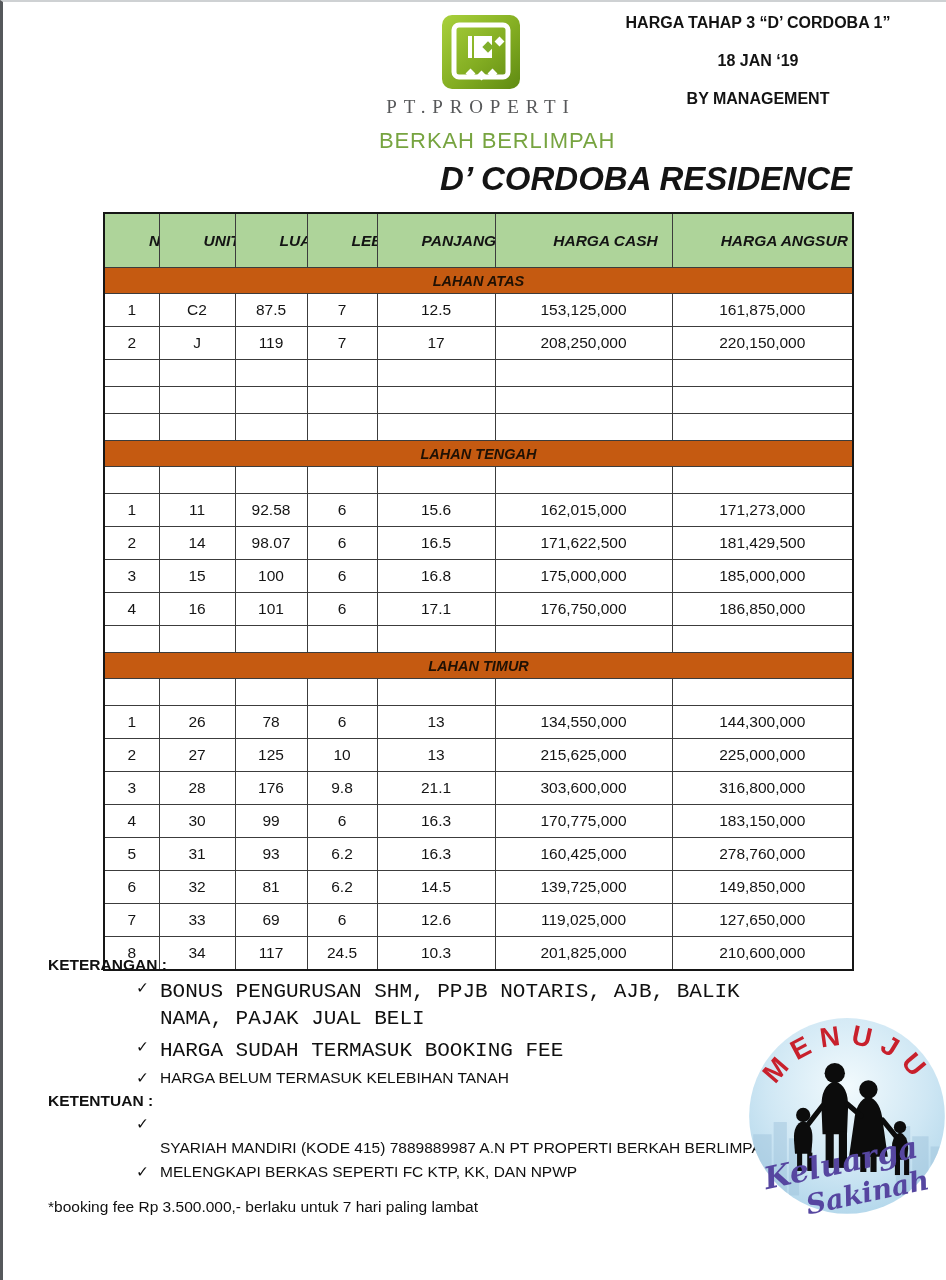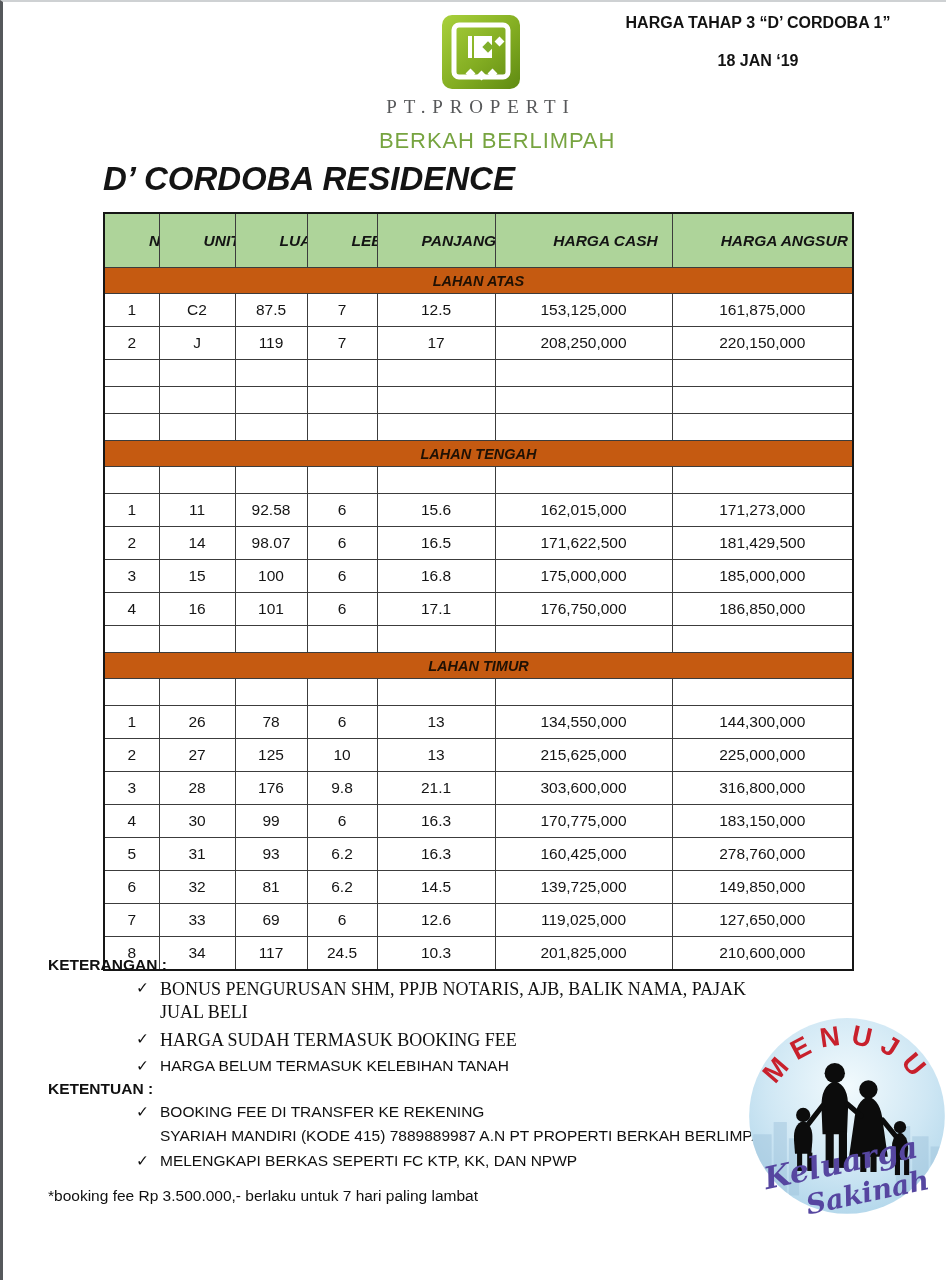--- a/index.html
+++ b/index.html
@@ -11,38 +11,38 @@
   .brand svg{display:block;margin:0 auto 6px auto;}
   .company1{font-family:"Liberation Serif",serif;font-size:19px;letter-spacing:0.36em;
             color:#57585a;white-space:nowrap;}
   .company2{font-family:Liberation Sans, sans-serif;font-size:22px;letter-spacing:0.04em;
             color:#77a440;white-space:nowrap;margin-top:10px;}
   
   .doc-meta{position:absolute;left:588px;top:12px;width:334px;text-align:center;
             font-weight:bold;font-size:16px;color:#131313;}
   .doc-meta .line{margin-bottom:20px;}
   
-  .page-title{position:absolute;left:100px;top:158px;width:749px;text-align:left;
+  .page-title{position:absolute;left:100px;top:158px;width:749px;text-align:right;
               font-size:33px;font-weight:bold;font-style:italic;}
   
   table.price{position:absolute;left:100px;top:210px;width:749px;border-collapse:collapse;
               table-layout:fixed;border:2px solid #161616;}
   table.price th,table.price td{border:1px solid #3c3c3c;padding:0;overflow:hidden;}
   table.price thead th{background:#aed49a;height:53px;font-style:italic;font-weight:bold;
               font-size:15.5px;text-align:center;padding-left:44px;}
   td.band{background:#c55a11;height:25px;text-align:center;font-weight:bold;font-style:italic;
           font-size:14.5px;color:#201104;border-top:2px solid #161616;border-bottom:2px solid #161616;margin-left:44px;}
   tr.data td{height:32px;text-align:center;font-size:15.5px;vertical-align:middle;}
   tr.empty td{height:26px;}
   
   .notes{position:absolute;left:30px;top:952px;width:740px;font-size:15.5px;color:#101010;margin-left:15px;}
   .notes .label{font-weight:bold;margin:2px 0;}
   .check-item{display:flex;margin:4px 0 4px 88px;line-height:1.3;}
   .check-item .check{width:24px;flex:none;}
-  .check-item.serif .txt{font-family:Liberation Serif, serif;font-size:18px;}
+  .check-item.serif .txt{font-family:Liberation Mono, monospace;font-size:21px;}
   .check-item.cont{margin-left:112px;}
   .footnote{margin-top:16px;font-size:15.5px;}
   
   .stamp{position:absolute;left:742px;top:1010px;width:204px;height:214px;}
 </style>
 </head>
 <body>
 
 <div class="page">
 
@@ -65,20 +65,21 @@
       <rect x="37" y="58" width="7" height="7" fill="#ffffff" transform="rotate(45 40.5 61.5)"></rect>
       <rect x="48" y="56" width="7" height="7" fill="#ffffff" transform="rotate(45 51.5 59.5)"></rect>
     </svg>
     <div class="company1">PT.PROPERTI</div>
     <div class="company2">BERKAH BERLIMPAH</div>
   </div>
 
   <div class="doc-meta">
     <div class="line">HARGA TAHAP 3 “D’ CORDOBA 1”</div>
     <div class="line">18 JAN ‘19</div>
+    <div class="line">BY MANAGEMENT</div>
   </div>
 
   <div class="page-title">D’ CORDOBA RESIDENCE</div>
 
   <table class="price">
     <colgroup>
       <col style="width:55px">
         <col style="width:76px">
         <col style="width:72px">
       <col style="width:70px">
@@ -303,21 +304,20 @@
         </div>
         <div class="check-item">
           <span class="check">✓</span>
           <span class="txt">HARGA BELUM TERMASUK KELEBIHAN TANAH</span>
         </div>
       </div>
     <div class="label">KETENTUAN :</div>
     <div>
         <div class="check-item">
           <span class="check">✓</span>
-          <span class="txt">BOOKING FEE DI TRANSFER KE REKENING</span>
         </div>
         <div class="check-item cont">
           <span class="txt">SYARIAH MANDIRI (KODE 415) 7889889987 A.N PT PROPERTI BERKAH BERLIMPAH</span>
         </div>
         <div class="check-item">
           <span class="check">✓</span>
           <span class="txt">MELENGKAPI BERKAS SEPERTI FC KTP, KK, DAN NPWP</span>
         </div>
       </div>
     <div class="footnote">*booking fee Rp 3.500.000,- berlaku untuk 7 hari paling lambat</div>

